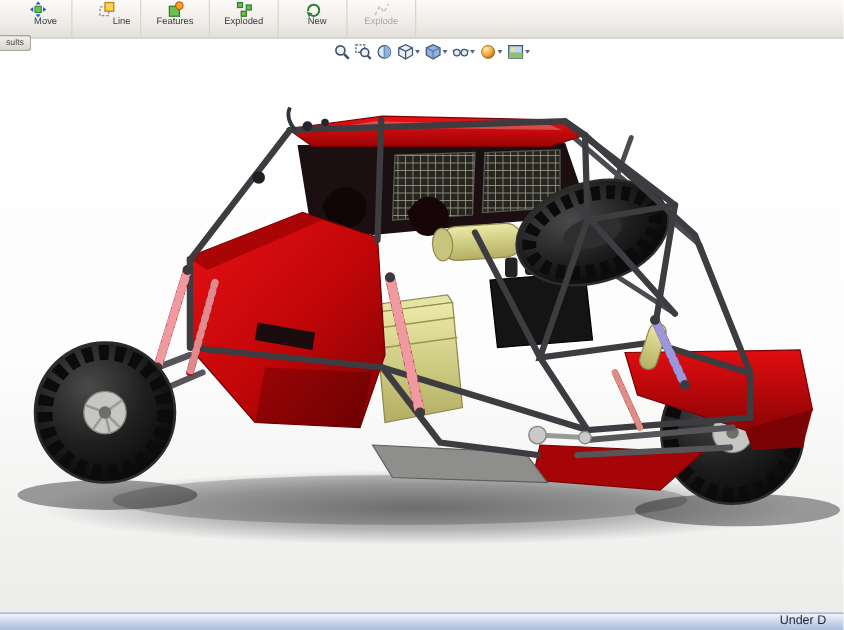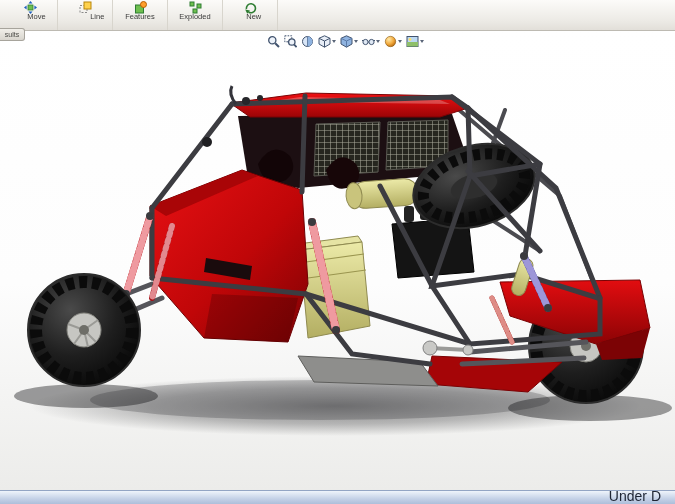--- a/index.html
+++ b/index.html
@@ -33,22 +33,22 @@
     border-top:3px solid #5a6578;margin-left:1px;}
 
   
   .viewport{position:absolute;top:31px;left:0;right:0;bottom:14px;overflow:hidden;
     background:linear-gradient(180deg,#ffffff 0%,#fdfdfd 55%,#ececea 100%);}
   .viewport svg.model{position:absolute;top:15px;left:0;}
 
   
   .statusbar{position:absolute;left:0;right:0;bottom:0;height:14px;
     background:linear-gradient(#eff4fb,#c4d1e7 60%,#adbeda);
-    border-top:1px solid #93a5c4;display:flex;align-items:flex-end;justify-content:flex-end;
-    padding-right:14px;font-size:14px;color:#1d2433;box-sizing:border-box;}
+    border-top:1px solid #93a5c4;display:flex;align-items:flex-start;justify-content:flex-end;
+    padding-right:14px;font-size:10px;color:#1d2433;box-sizing:border-box;}
 </style>
 </head>
 <body>
 
 <div class="app">
 
   <div class="toolbar">
 
     <div class="tb-btn">
       <span class="ticon">
@@ -119,20 +119,32 @@
             <polygon points="3.2,12.8 1.2,8.4 6,9.6" fill="#2e7d32"></polygon>
           </svg>
       </span>
       <span class="tb-lines">
         <span>New</span>
         <span>Motion</span>
         <span>Study</span>
       </span>
     </div>
 
+    <div class="tb-btn disabled">
+      <span class="ticon">
+        <svg width="13" height="13">
+            <path d="M1 11 L5 4 L8 9 L12 2" fill="none" stroke="#9a9a98" stroke-width="1.6" stroke-dasharray="3 2"></path>
+          </svg>
+      </span>
+      <span class="tb-lines">
+        <span>Explode</span>
+        <span>Line</span>
+        <span>Sketch</span>
+      </span>
+    </div>
 
   </div>
 
   <div class="ptab">
     <span>sults</span>
   </div>
 
   <div class="hud">
     <span class="hud-btn">
       <svg width="13" height="13">

